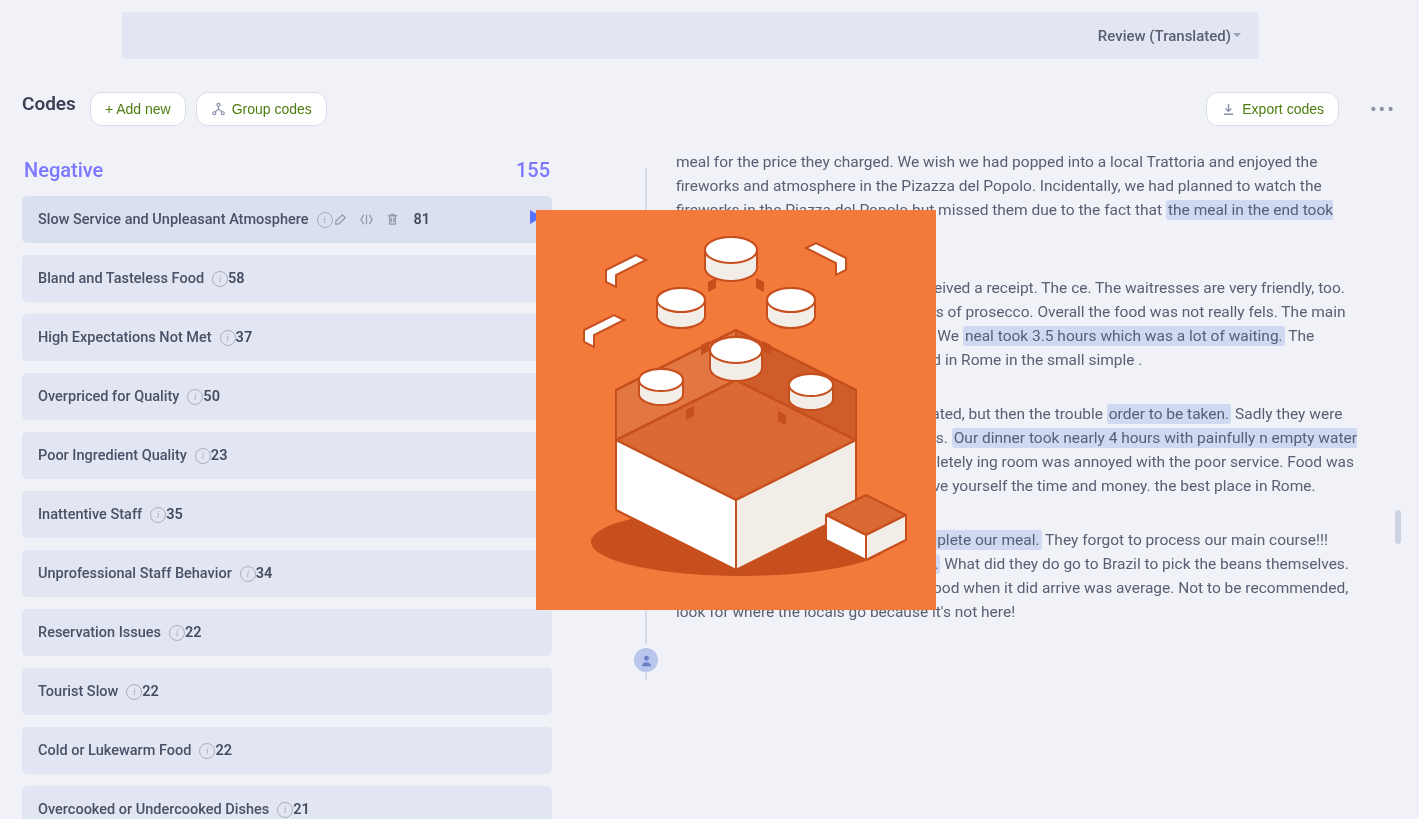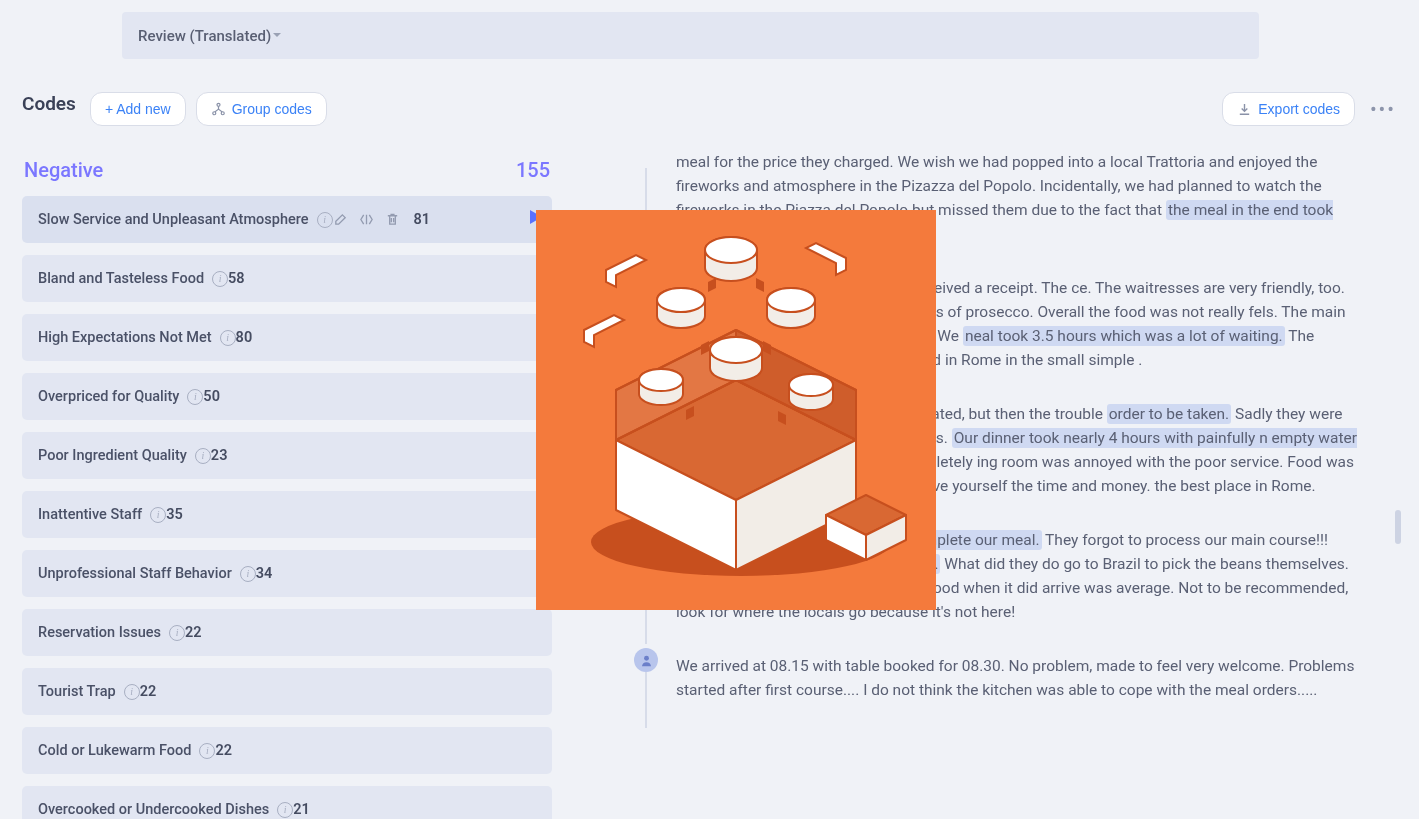--- a/index.html
+++ b/index.html
@@ -16,21 +16,21 @@
   position: absolute;
   top: 12px;
   left: 122px;
   right: 160px;
   height: 47px;
   background: #e2e6f2;
   border-radius: 4px;
   display: flex;
   align-items: center;
   padding: 0 16px;
-  justify-content: flex-start;
+  justify-content: flex-end;
 }
 .top-selector-label {
   font-size: 15px;
   color: #595f73;
   font-weight: 500;
 }
 .top-selector-caret {
   color: #9aa1b4;
 }
 .header-row {
@@ -49,28 +49,28 @@
   color: #3a4157;
 }
 .header-left { display: flex; align-items: flex-start; gap: 14px; }
 .header-btns { display: flex; gap: 10px; }
 .btn {
   background: #fff;
   border: 1px solid #d9dde8;
   border-radius: 12px;
   padding: 8px 14px;
   font-size: 14px;
-  color: #3b82f6;
+  color: #4d7c0f;
   cursor: pointer;
   display: flex;
   align-items: center;
   gap: 6px;
 }
 .btn svg { width: 15px; height: 15px; }
-.header-right { display: flex; align-items: center; gap: 14px; justify-content: flex-end; }
+.header-right { display: flex; align-items: center; gap: 30px; justify-content: flex-end; }
 .dots {
   color: #8d95ab;
   font-size: 20px;
   letter-spacing: 2px;
   cursor: pointer;
   width: 28px;
   text-align: center;
 }
 .left-panel {
   position: absolute;
@@ -264,21 +264,21 @@
         <div class="code-item-inner-right">
           <span class="code-count">58</span>
         </div>
       </div>
       <div class="code-item">
         <div class="code-name-wrap">
           <span>High Expectations Not Met</span>
           <span class="info-badge">i</span>
         </div>
         <div class="code-item-inner-right">
-          <span class="code-count">80</span>
+          <span class="code-count">37</span>
         </div>
       </div>
       <div class="code-item">
         <div class="code-name-wrap">
           <span>Overpriced for Quality</span>
           <span class="info-badge">i</span>
         </div>
         <div class="code-item-inner-right">
           <span class="code-count">50</span>
         </div>
@@ -314,21 +314,21 @@
         <div class="code-name-wrap">
           <span>Reservation Issues</span>
           <span class="info-badge">i</span>
         </div>
         <div class="code-item-inner-right">
           <span class="code-count">22</span>
         </div>
       </div>
       <div class="code-item">
         <div class="code-name-wrap">
-          <span>Tourist Trap</span>
+          <span>Tourist Slow</span>
           <span class="info-badge">i</span>
         </div>
         <div class="code-item-inner-right">
           <span class="code-count">22</span>
         </div>
       </div>
       <div class="code-item">
         <div class="code-name-wrap">
           <span>Cold or Lukewarm Food</span>
           <span class="info-badge">i</span>
@@ -383,21 +383,20 @@
         <div><span class="highlight">It took nearly 5 hours for them to complete our meal.</span><span> They forgot to process our main course!!! </span><span class="highlight">Even our coffee took 30mins to arrive.</span><span> What did they do go to Brazil to pick the beans themselves. All this cost us 228€ for 2 of us. The food when it did arrive was average. Not to be recommended, look for where the locals go because it's not here!</span></div>
       </div>
       <div class="review-bubble">
         <div class="timeline-line"></div>
         <div class="avatar">
           <svg viewBox="0 0 16 16">
             <circle cx="8" cy="5.2" r="3"></circle>
             <path d="M2.5 15c0-3 2.5-5 5.5-5s5.5 2 5.5 5z"></path>
           </svg>
         </div>
-        <div><span>We arrived at 08.15 with table booked for 08.30. No problem, made to feel very welcome. Problems started after first course.... I do not think the kitchen was able to cope with the meal orders.....</span></div>
       </div>
     </div>
 </div>
 
 <div class="right-scroll-indicator"></div>
 
 <div class="center-illustration">
   <svg width="400" height="400" viewBox="0 0 400 400">
 
     <ellipse cx="205" cy="332" rx="150" ry="34" fill="#c74f1e"></ellipse>

